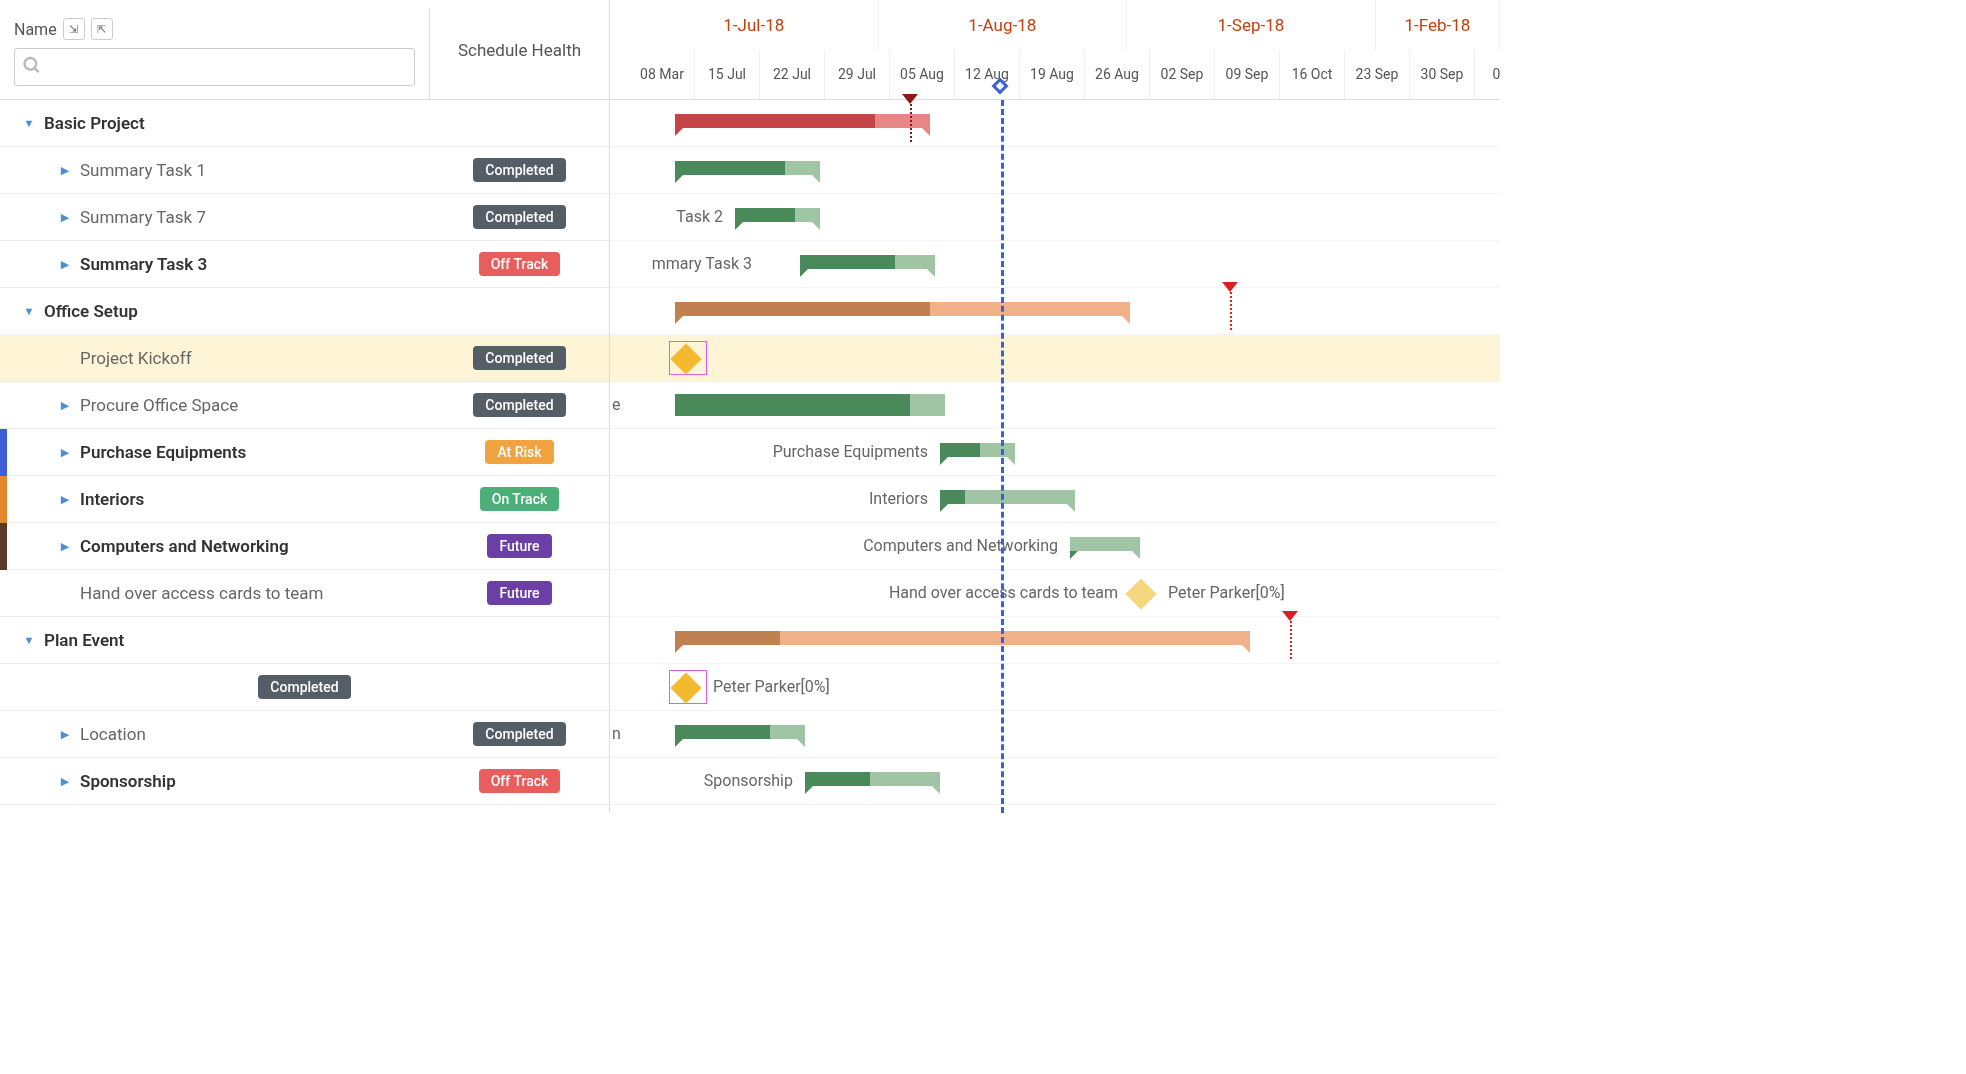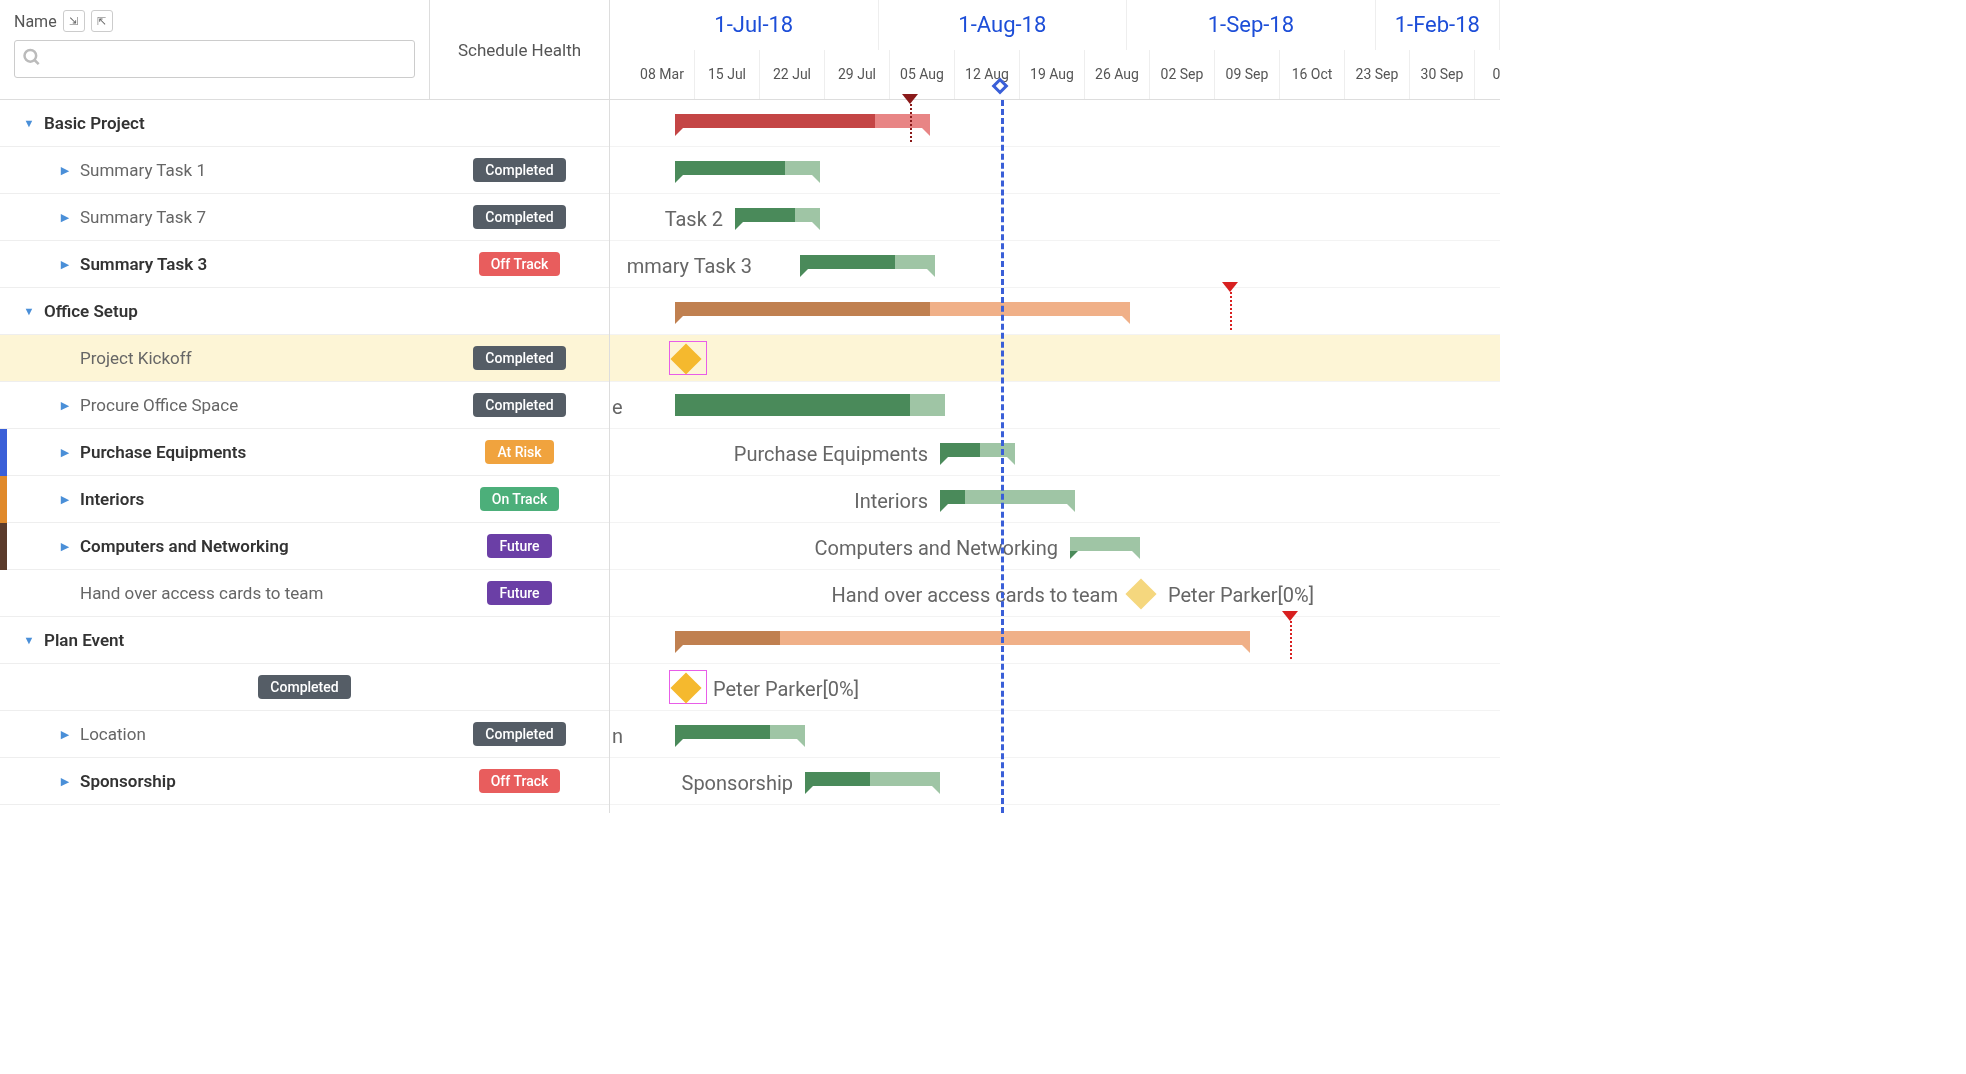--- a/index.html
+++ b/index.html
@@ -1,20 +1,20 @@
 <!DOCTYPE html>
 <html><head>
 <meta charset="utf-8">
 <style>
 * { box-sizing: border-box; margin: 0; padding: 0; }
 body { font-family: -apple-system, BlinkMacSystemFont, "Segoe UI", Roboto, sans-serif; font-size: 14px; color: #333; background: #fff; overflow: hidden; }
 .app { display: flex; width: 1500px; height: 813px; }
 .left-panel { width: 610px; flex-shrink: 0; border-right: 1px solid #ddd; display: flex; flex-direction: column; }
 .left-header { display: flex; height: 100px; border-bottom: 1px solid #ddd; }
-.name-col-header { width: 430px; padding: 10px 14px; border-right: 1px solid #ddd; display: flex; flex-direction: column; gap: 8px; }
+.name-col-header { width: 430px; padding: 10px 14px; border-right: 1px solid #ddd; display: flex; flex-direction: column; gap: 8px; margin-top: 8px; }
 .name-row { display: flex; align-items: center; gap: 6px; }
 .name-label { font-size: 16px; color: #555; }
 .icon-btn { width: 22px; height: 22px; border: 1px solid #ccc; border-radius: 3px; display: flex; align-items: center; justify-content: center; cursor: pointer; background: #fff; font-size: 11px; color: #666; }
 .search-wrap { position: relative; }
 .search-input { width: 100%; height: 38px; border: 1px solid #ccc; border-radius: 3px; padding: 0 10px 0 36px; font-size: 15px; }
 .search-icon { position: absolute; left: 8px; top: 50%; transform: translateY(-50%); color: #bbb; }
 .health-col-header { flex: 1; display: flex; align-items: center; justify-content: center; font-size: 17px; color: #555; text-align: center; padding: 0 10px; }
 .task-rows { flex: 1; overflow: hidden; }
 .task-row { display: flex; height: 47px; border-bottom: 1px solid #eee; align-items: center; }
 .task-row.highlighted { background: #fdf5d6; }
@@ -28,29 +28,29 @@
 .badge { display: inline-block; padding: 4px 12px; border-radius: 4px; font-size: 14px; color: #fff; font-weight: 500; }
 .badge.completed { background: #555d66; }
 .badge.offtrack { background: #e85d5d; }
 .badge.atrisk { background: #f0a33e; }
 .badge.ontrack { background: #4caf7a; }
 .badge.future { background: #6b3fa6; }
 .side-marker { position: absolute; left: 0; width: 7px; height: 47px; }
 .right-panel { flex: 1; display: flex; flex-direction: column; position: relative; overflow: hidden; }
 .timeline-header { height: 100px; border-bottom: 1px solid #ddd; display: flex; flex-direction: column; }
 .month-row { height: 50px; display: flex; }
-.month-cell { border-right: 1px solid #eee; display: flex; align-items: center; justify-content: center; font-size: 22px; color: #1d4ed8; }
+.month-cell { border-right: 1px solid #eee; display: flex; align-items: center; justify-content: center; font-size: 17px; color: #c2410c; }
 .week-row { height: 50px; display: flex; }
 .week-cell { width: 65px; border-right: 1px solid #eee; display: flex; align-items: center; justify-content: center; font-size: 14px; color: #555; flex-shrink: 0; }
 .gantt-body { flex: 1; position: relative; }
 .gantt-row { height: 47px; border-bottom: 1px solid #f3f3f3; position: relative; }
 .gantt-row.highlighted { background: #fdf5d6; }
 .milestone { position: absolute; width: 22px; height: 22px; background: #f5b92e; transform: rotate(45deg); top: 13px; }
 .milestone-box { position: absolute; border: 1px solid #e85de8; background: transparent; }
-.bar-label { position: absolute; font-size: 20px; color: #666; white-space: nowrap; top: 13px; }
+.bar-label { position: absolute; font-size: 16px; color: #666; white-space: nowrap; top: 13px; }
 .today-line { position: absolute; top: 0; bottom: 0; width: 0; border-left: 3px dashed #3a5fd8; z-index: 5; }
 .today-marker-top { position: absolute; width: 12px; height: 12px; border: 3px solid #3a5fd8; background: #fff; transform: rotate(45deg); z-index: 6; }
 .deadline-marker { position: absolute; top: -6px; }
 .deadline-marker svg { display: block; }
 </style>
 </head>
 <body>
 
 <div class="app">
   <div class="left-panel">

